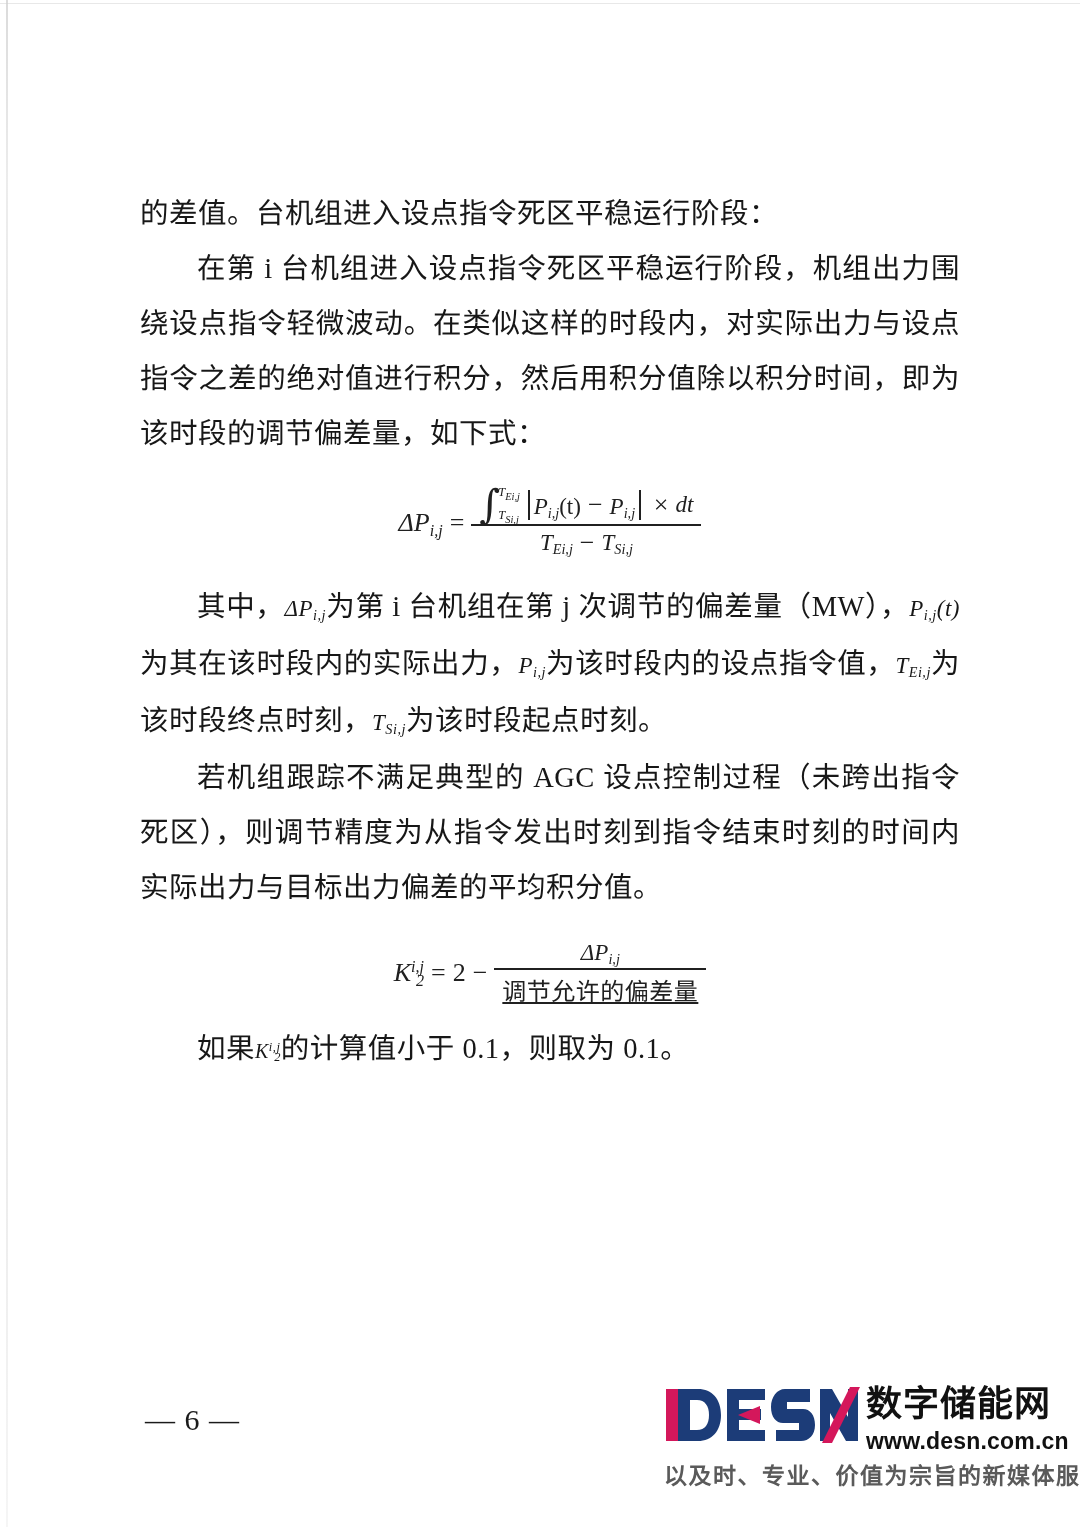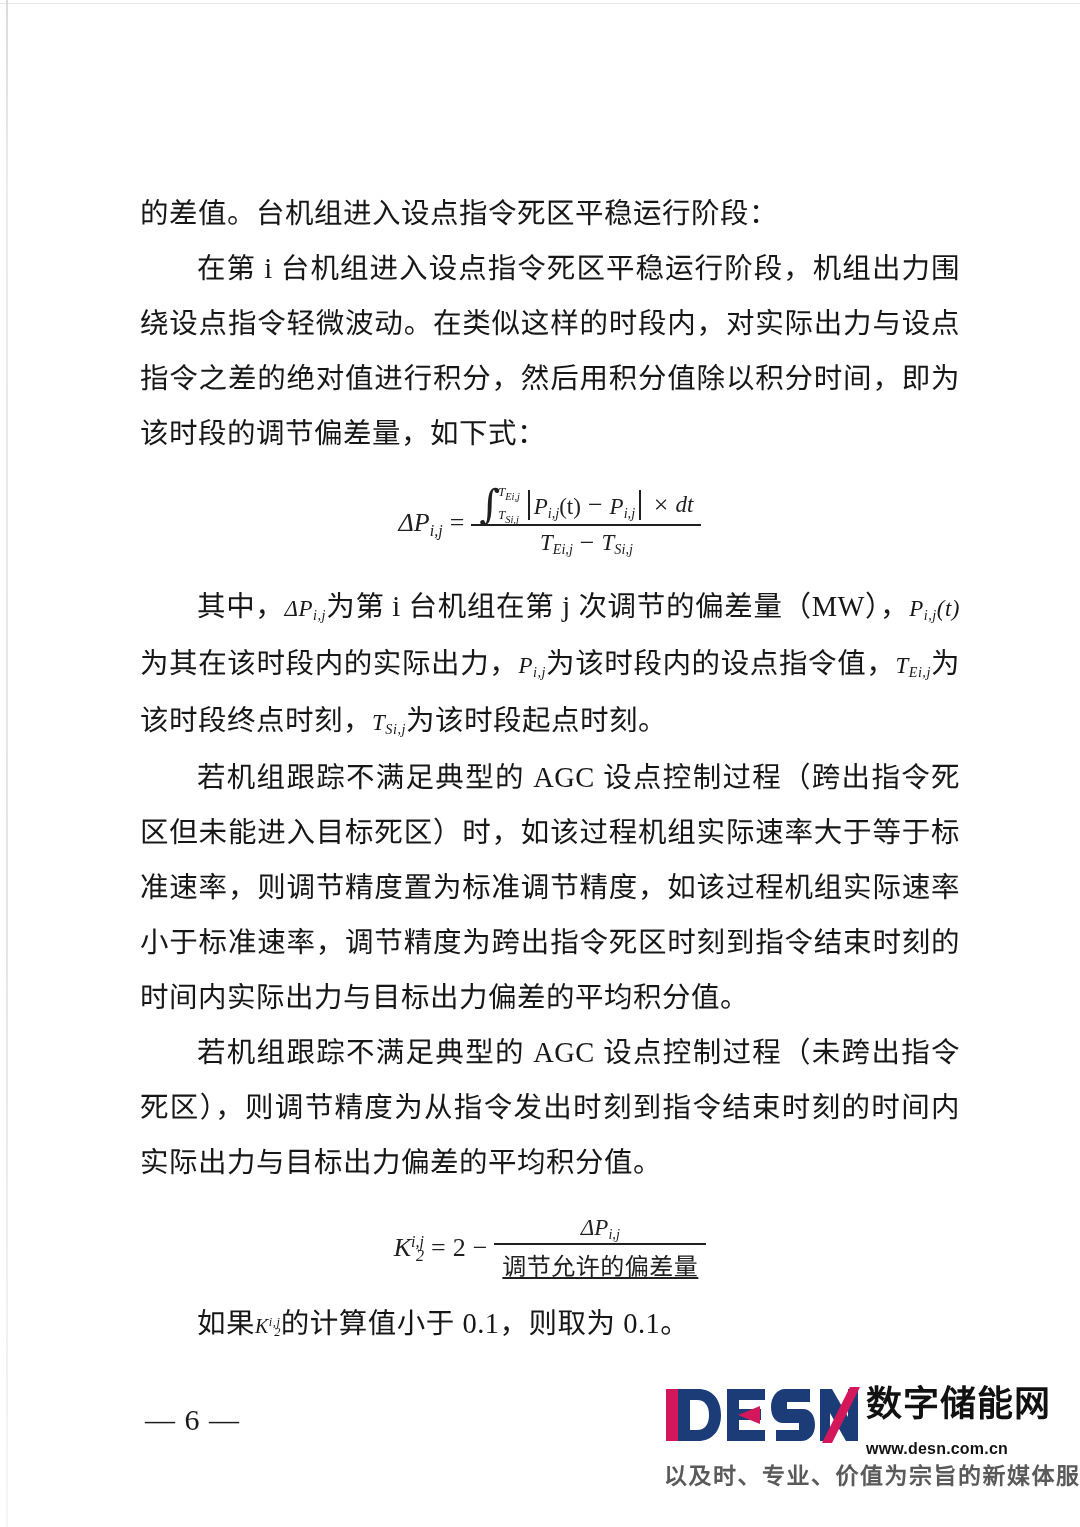--- a/index.html
+++ b/index.html
@@ -216,26 +216,26 @@
     font-weight: bold;
     font-size: 36px;
     line-height: 38px;
     letter-spacing: 1px;
     color: #111111;
     white-space: nowrap;
   }
   .logo-url {
     font-family: "Liberation Sans", "DejaVu Sans", sans-serif;
     font-weight: bold;
-    font-size: 16px;
+    font-size: 23px;
     line-height: 24px;
     letter-spacing: 0.2px;
     color: #111111;
     white-space: nowrap;
-    margin-top: 14px;
+    margin-top: 6px;
   }
   .logo-tagline {
     margin-top: 4px;
     font-family: "Liberation Sans", "DejaVu Sans", sans-serif;
     font-weight: bold;
     font-size: 23px;
     letter-spacing: 1.5px;
     color: #5a5a5a;
     white-space: nowrap;
     text-align: right;
@@ -286,21 +286,20 @@
             <span class="m"><span>T</span><sub>Ei,j</sub></span>
             <span class="op">−</span>
             <span class="m"><span>T</span><sub>Si,j</sub></span>
           </span>
         </span>
       </div>
     </div>
 
     <p class="para indent"><span>其中，</span><span class="m"><span>ΔP</span><sub>i,j</sub></span><span>为第 i 台机组在第 j 次调节的偏差量（MW），</span><span class="m"><span>P</span><sub>i,j</sub><span>(t)</span></span><span>为其在该时段内的实际出力，</span><span class="m"><span>P</span><sub>i,j</sub></span><span>为该时段内的设点指令值，</span><span class="m"><span>T</span><sub>Ei,j</sub></span><span>为该时段终点时刻，</span><span class="m"><span>T</span><sub>Si,j</sub></span><span>为该时段起点时刻。</span></p>
 
-    <p class="para indent">若机组跟踪不满足典型的 AGC 设点控制过程（跨出指令死区但未能进入目标死区）时，如该过程机组实际速率大于等于标准速率，则调节精度置为标准调节精度，如该过程机组实际速率小于标准速率，调节精度为跨出指令死区时刻到指令结束时刻的时间内实际出力与目标出力偏差的平均积分值。</p>
 
     <p class="para indent">若机组跟踪不满足典型的 AGC 设点控制过程（未跨出指令死区），则调节精度为从指令发出时刻到指令结束时刻的时间内实际出力与目标出力偏差的平均积分值。</p>
 
     <div class="formula-block formula-2">
       <div class="eq">
         <span class="lhs m"><span>K</span><sup>i,j</sup><sub style="margin-left:-0.5em">2</sub></span>
         <span class="op">=</span>
         <span class="ascii">2</span>
         <span class="op">−</span>
         <span class="frac">

